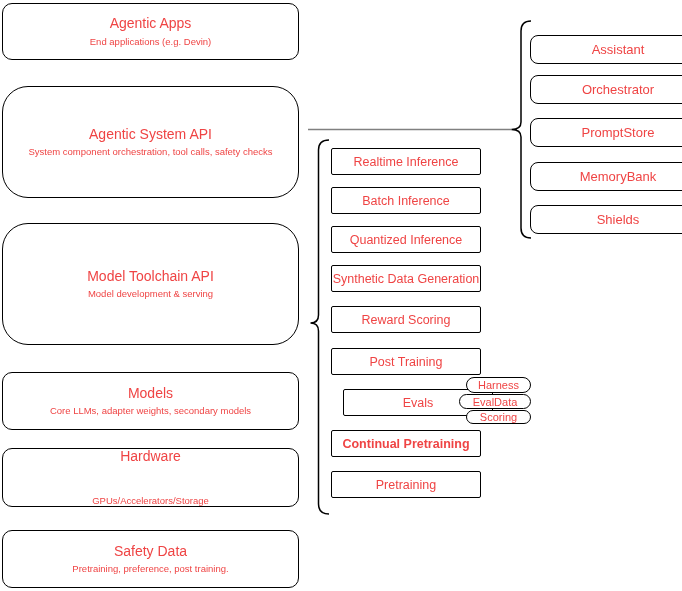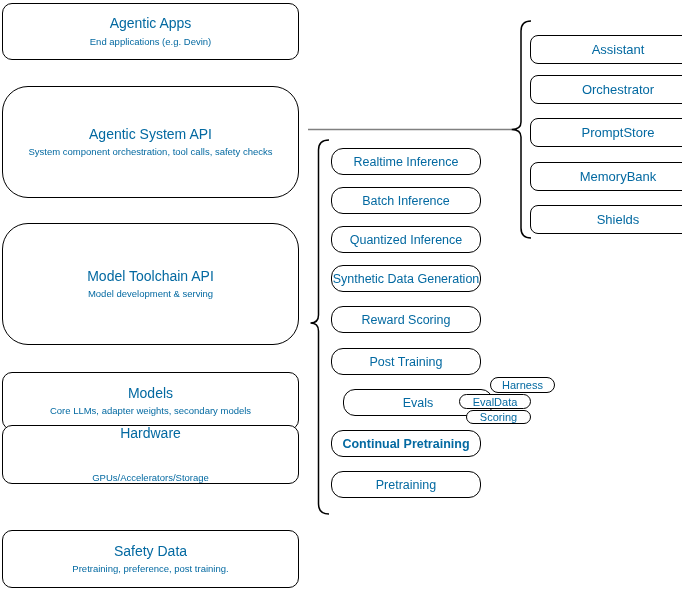--- a/index.html
+++ b/index.html
@@ -2,21 +2,21 @@
 <html><head>
 <meta charset="utf-8">
 <style>
   html, body { margin: 0; padding: 0; background: #ffffff; }
   #canvas {
     position: relative;
     width: 682px;
     height: 591px;
     background: #ffffff;
     font-family: "Liberation Sans", sans-serif;
-    color: #0369a1;
+    color: #ef4444;
     overflow: hidden;
   }
   .overlay { position: absolute; left: 0; top: 0; width: 682px; height: 591px; pointer-events: none; }
 
   .lbox {
     position: absolute;
     left: 2px;
     width: 297px;
     box-sizing: border-box;
     border: 1.5px solid #000;
@@ -32,21 +32,21 @@
   .lbox .title { font-size: 14px; line-height: 1.25; }
   .lbox .sub { font-size: 9.5px; line-height: 1.3; margin-top: 3px; }
 
   .mbox {
     position: absolute;
     left: 331px;
     width: 150px;
     height: 27px;
     box-sizing: border-box;
     border: 1.5px solid #000;
-    border-radius: 12px;
+    border-radius: 2px;
     background: #fff;
     display: flex;
     align-items: center;
     justify-content: center;
     font-size: 12.5px;
     text-align: center;
     white-space: nowrap;
   }
 
   .rbox {
@@ -101,21 +101,21 @@
   <div class="lbox big" style="top:223px;height:122px;">
     <div class="title">Model Toolchain API</div>
     <div class="sub">Model development &amp; serving</div>
   </div>
 
   <div class="lbox" style="top:372px;height:58px;">
     <div class="title">Models</div>
     <div class="sub">Core LLMs, adapter weights, secondary models</div>
   </div>
 
-  <div class="lbox" style="top:425px;height:59px;gap:27px;">
+  <div class="lbox" style="top:448px;height:59px;gap:27px;">
     <div class="title">Hardware</div>
     <div class="sub">GPUs/Accelerators/Storage</div>
   </div>
 
   <div class="lbox" style="top:530px;height:58px;">
     <div class="title">Safety Data</div>
     <div class="sub">Pretraining, preference, post training.</div>
   </div>
 
   <div class="mbox" style="top:148px;">
@@ -139,21 +139,21 @@
   <div class="mbox" style="top:389px;margin-left:12px;">
     <span>Evals</span>
   </div>
   <div class="mbox" style="top:430px;font-weight:bold;">
     <span>Continual Pretraining</span>
   </div>
   <div class="mbox" style="top:471px;">
     <span>Pretraining</span>
   </div>
 
-  <div class="pill" style="left:490px;top:377px;width:65px;height:16px;">
+  <div class="pill" style="left:466px;top:377px;width:65px;height:16px;">
     <span>Harness</span>
   </div>
   <div class="pill" style="left:459px;top:394px;width:72px;height:15px;">
     <span>EvalData</span>
   </div>
   <div class="pill" style="left:466px;top:410px;width:65px;height:14px;">
     <span>Scoring</span>
   </div>
 
   <div class="rbox" style="top:35px;">

